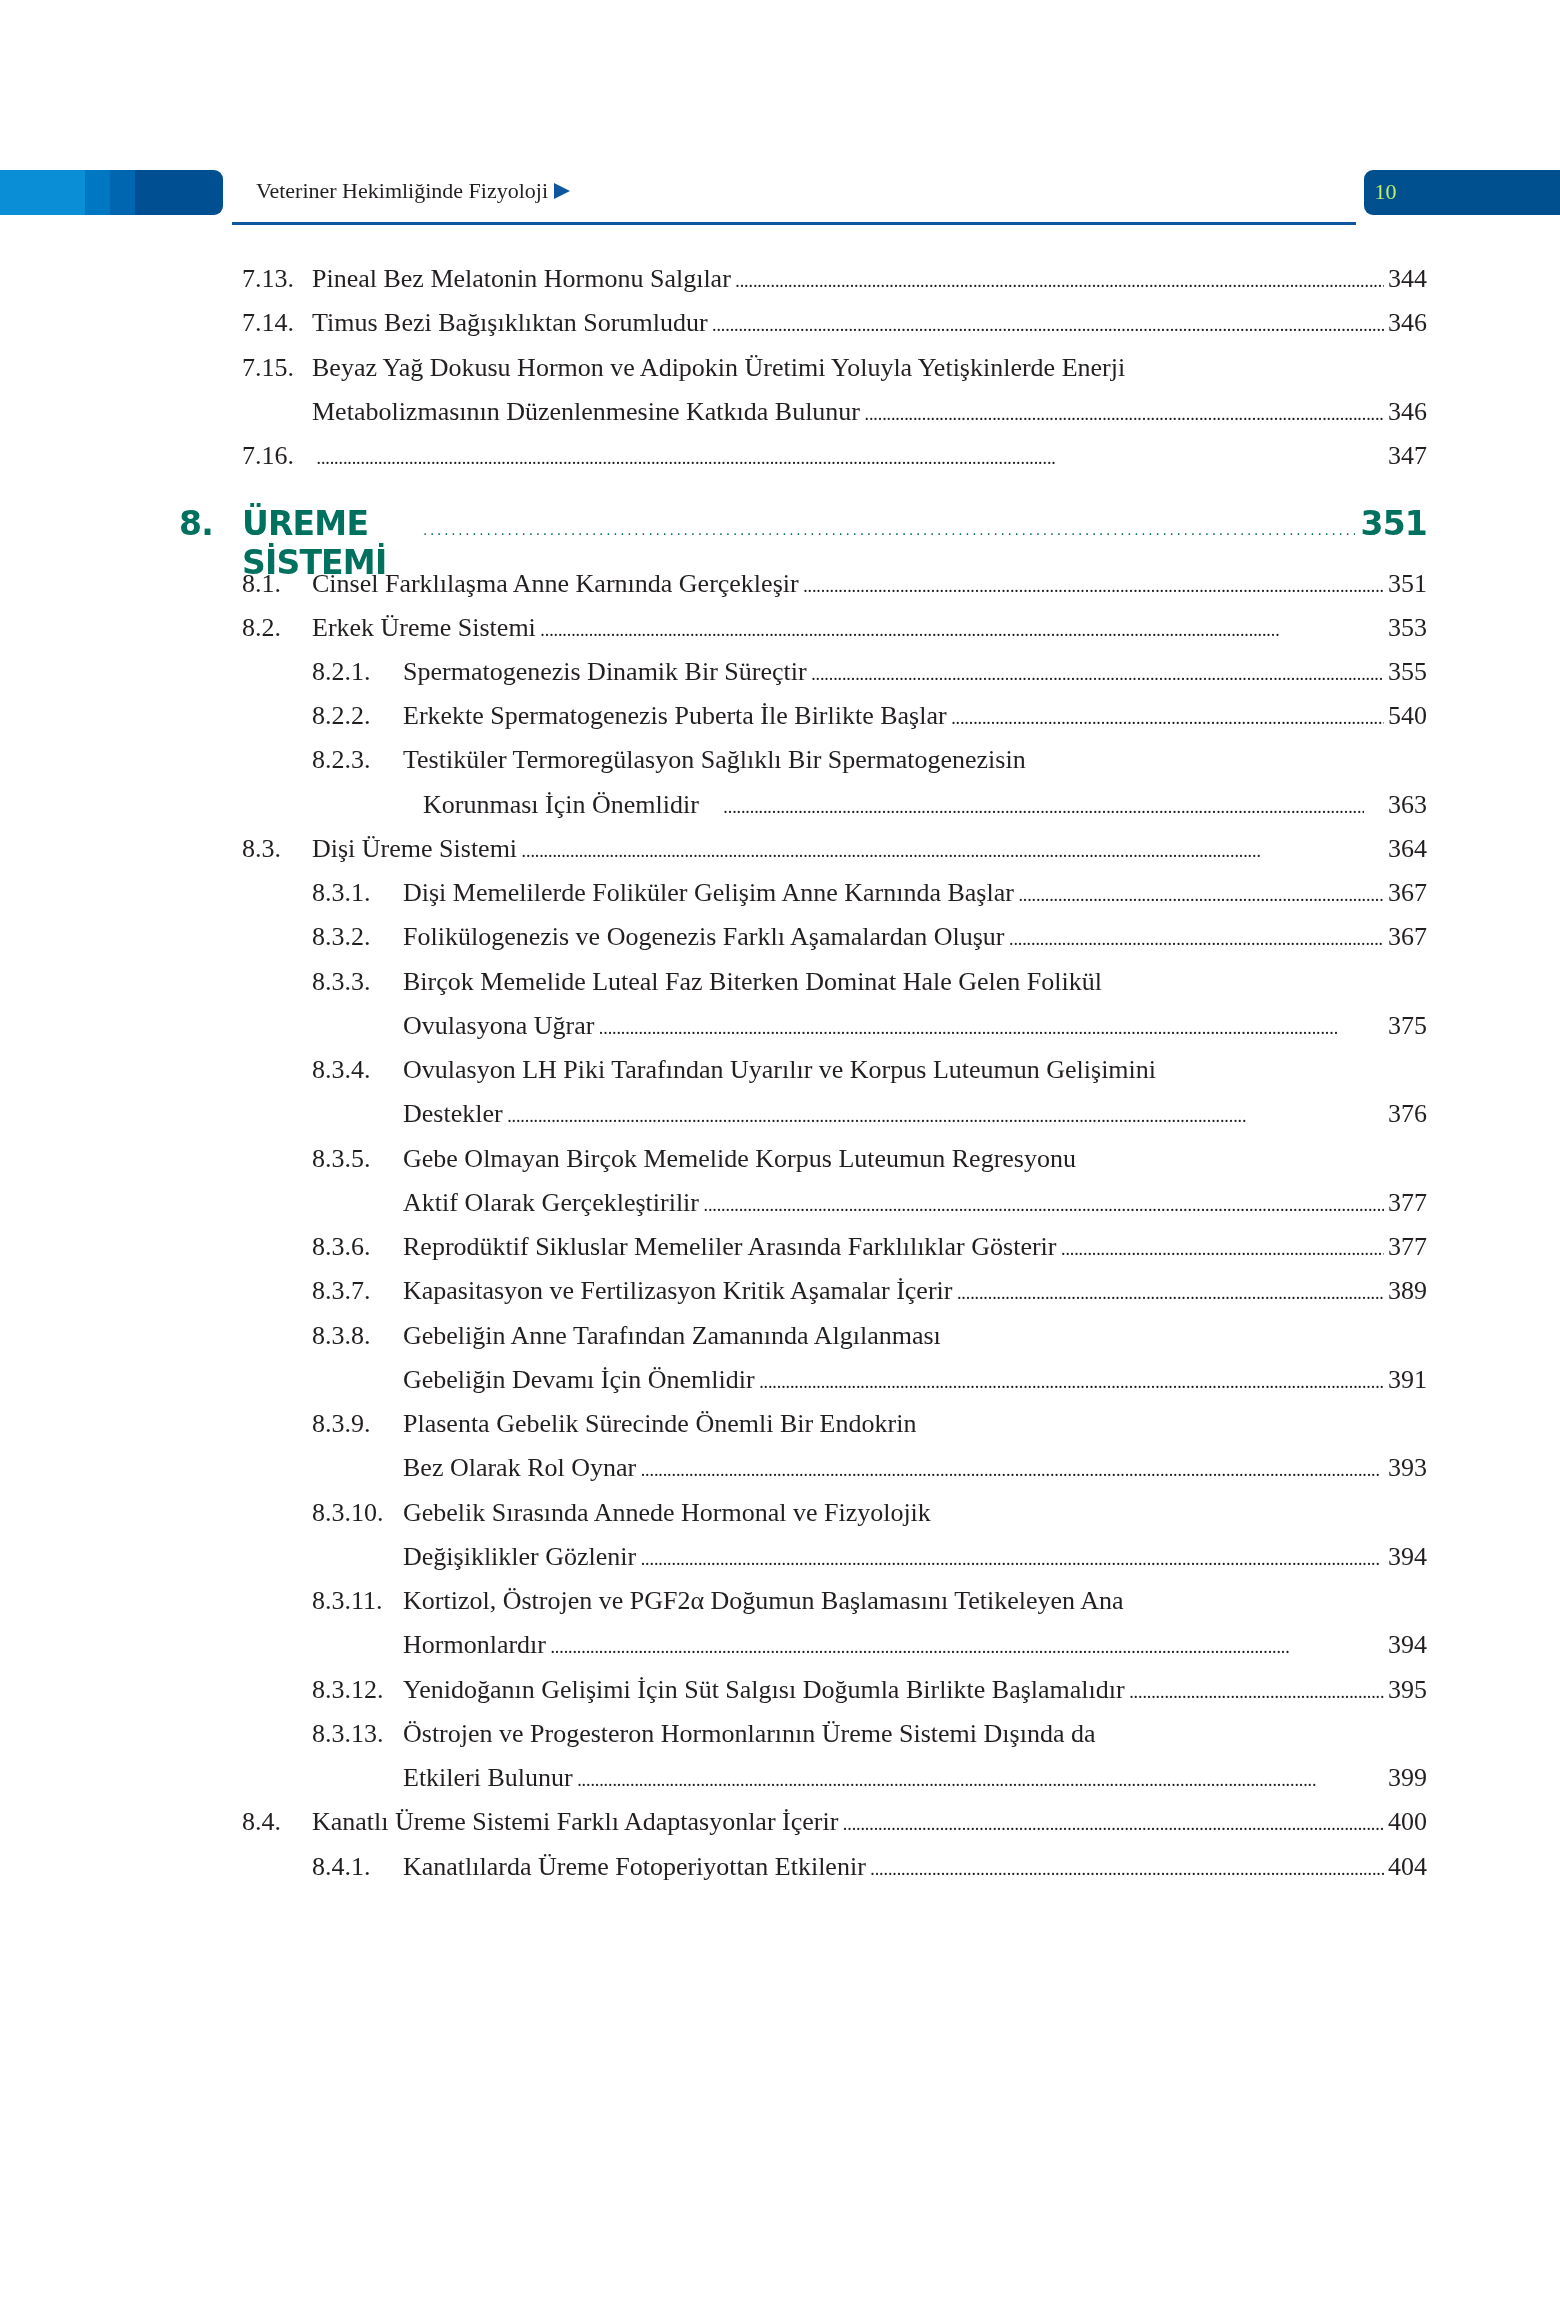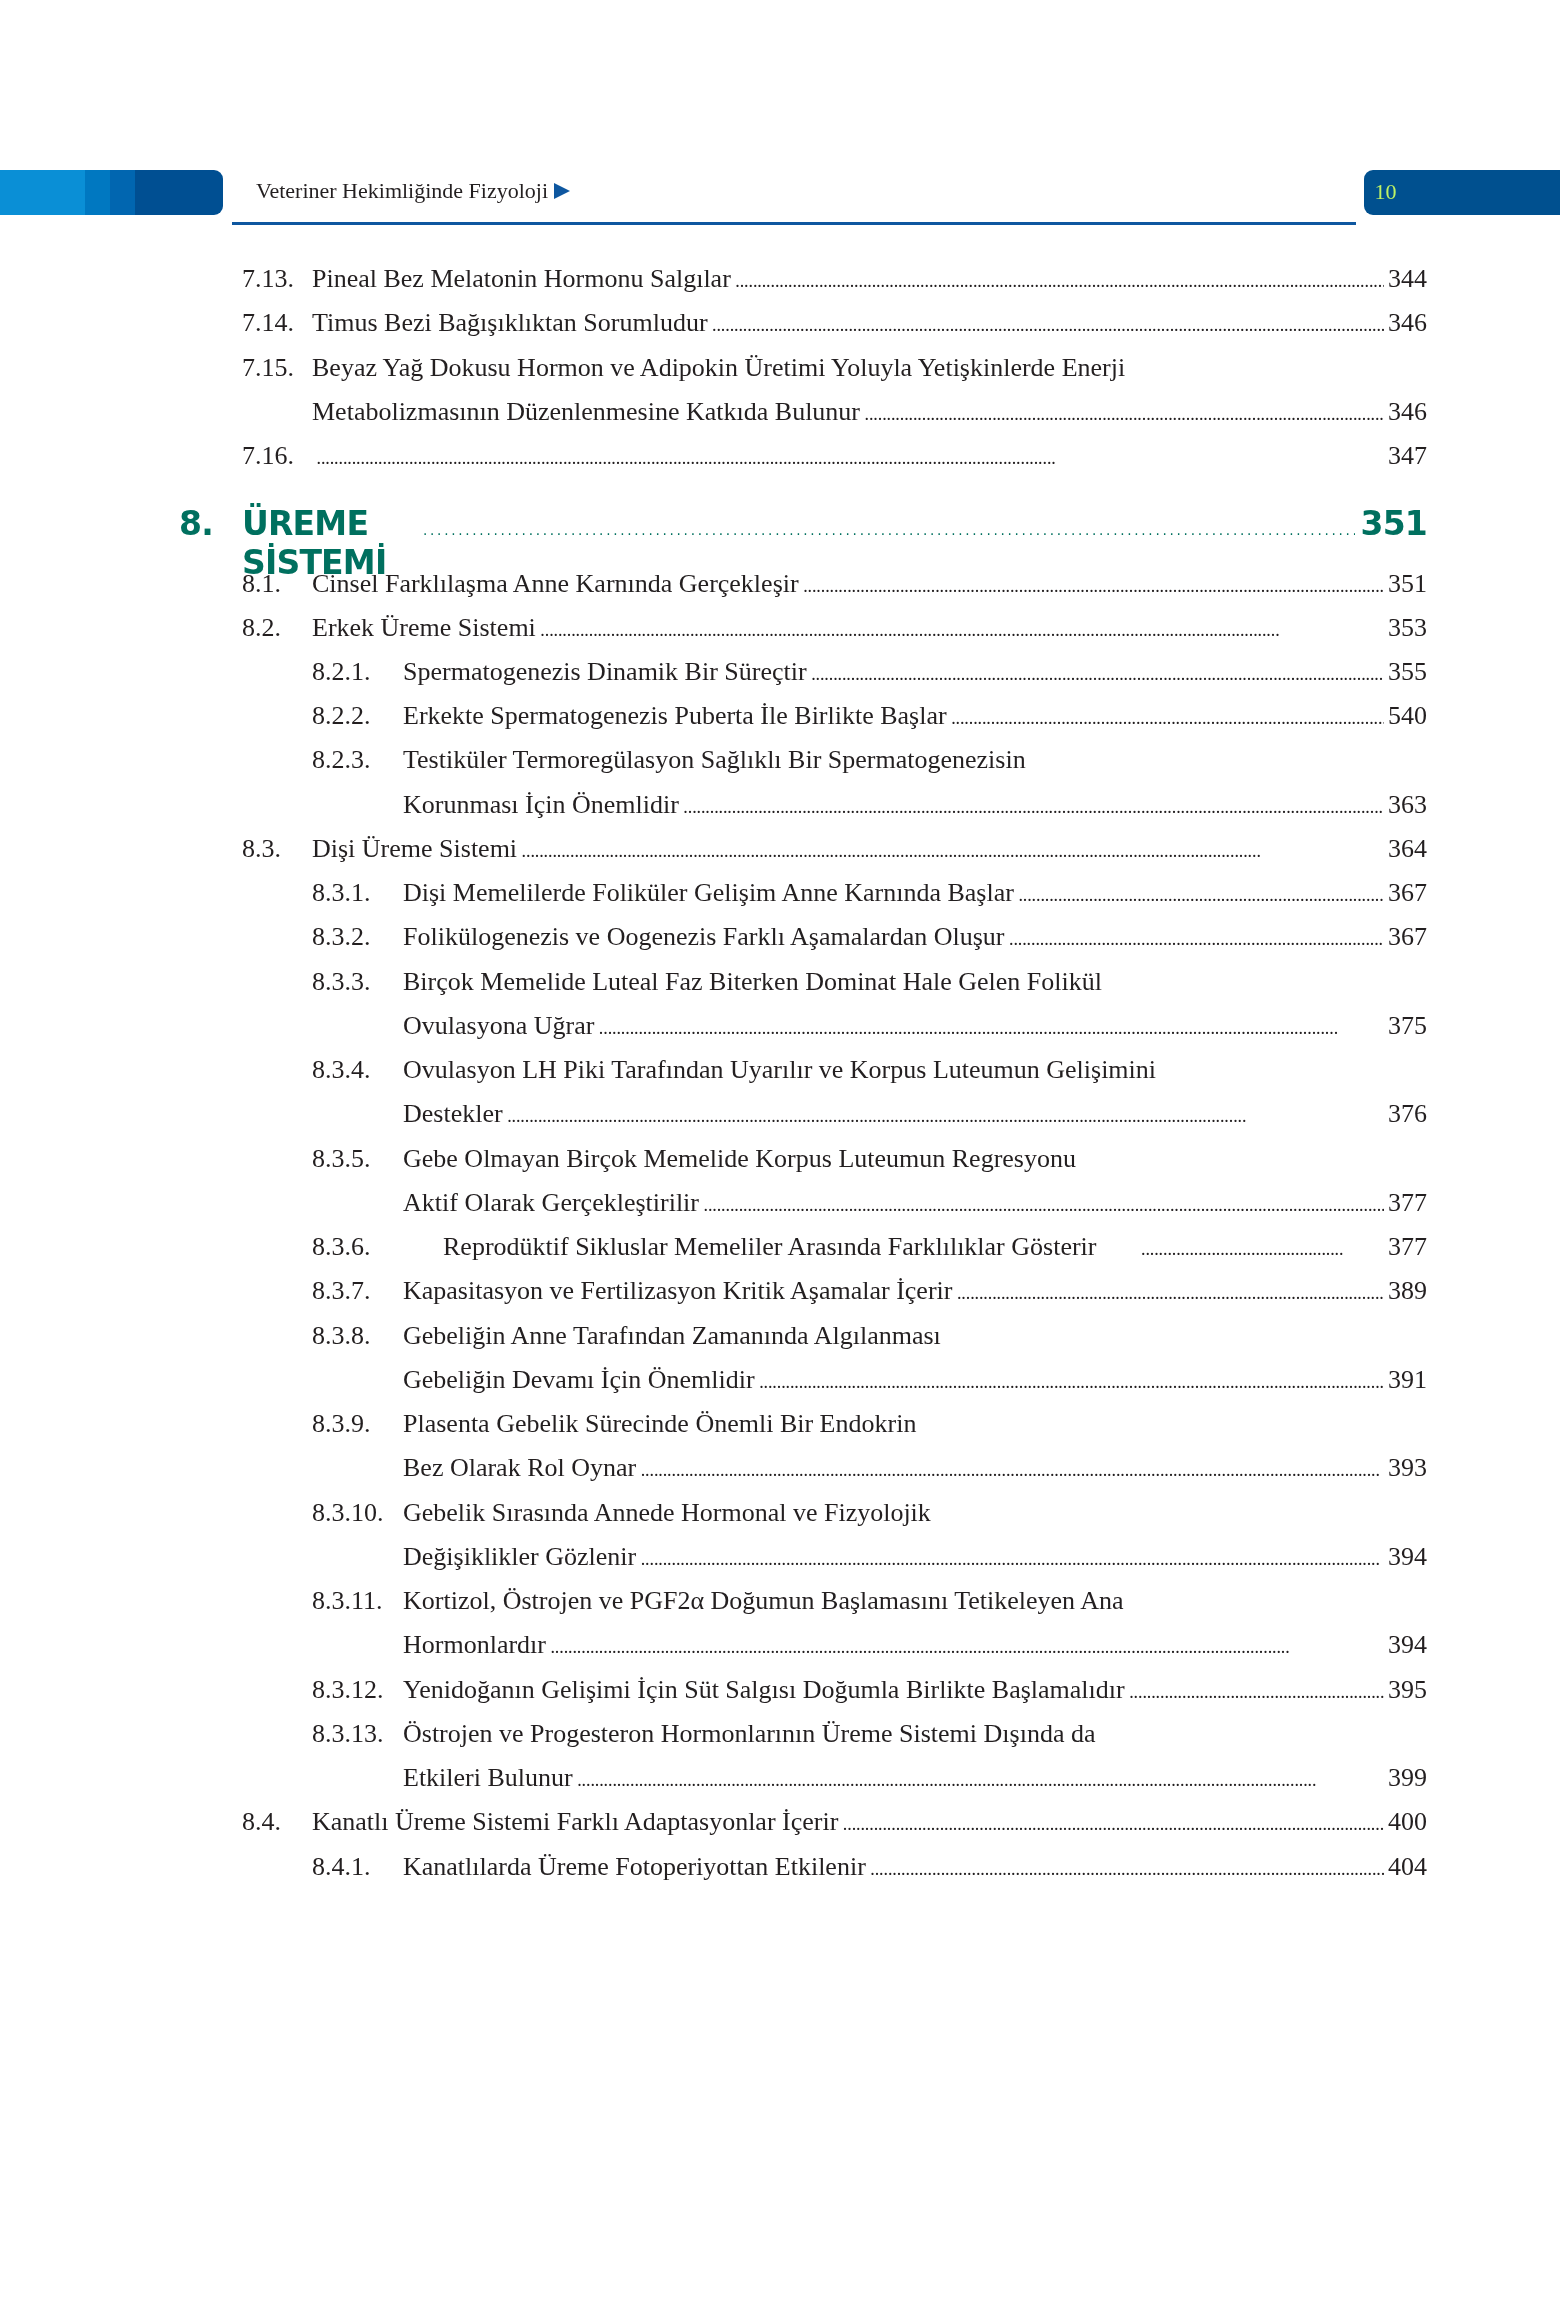--- a/index.html
+++ b/index.html
@@ -123,21 +123,21 @@
     <div class="row lvl3" style="top: 701px;">
       <span class="num">8.2.2.</span>
       <span class="txt">Erkekte Spermatogenezis Puberta İle Birlikte Başlar</span>
       <span class="lead"></span>
       <span class="pg">540</span>
     </div>
     <div class="row lvl3" style="top: 745px;">
       <span class="num">8.2.3.</span>
       <span class="txt">Testiküler Termoregülasyon Sağlıklı Bir Spermatogenezisin</span>
     </div>
-    <div class="row lvl3 cont" style="top: 790px;">
+    <div class="row lvl3 cont" style="top: 790px; gap: 20px;">
       <span class="num">8.2.3.</span>
       <span class="txt">Korunması İçin Önemlidir</span>
       <span class="lead"></span>
       <span class="pg">363</span>
     </div>
     <div class="row lvl2" style="top: 834px;">
       <span class="num">8.3.</span>
       <span class="txt">Dişi Üreme Sistemi</span>
       <span class="lead"></span>
       <span class="pg">364</span>
@@ -177,21 +177,21 @@
     <div class="row lvl3" style="top: 1144px;">
       <span class="num">8.3.5.</span>
       <span class="txt">Gebe Olmayan Birçok Memelide Korpus Luteumun Regresyonu</span>
     </div>
     <div class="row lvl3 cont" style="top: 1188px;">
       <span class="num">8.3.5.</span>
       <span class="txt">Aktif Olarak Gerçekleştirilir</span>
       <span class="lead"></span>
       <span class="pg">377</span>
     </div>
-    <div class="row lvl3" style="top: 1232px; gap: 40px;">
+    <div class="row lvl3" style="top: 1232px;">
       <span class="num">8.3.6.</span>
       <span class="txt">Reprodüktif Sikluslar Memeliler Arasında Farklılıklar Gösterir</span>
       <span class="lead"></span>
       <span class="pg">377</span>
     </div>
     <div class="row lvl3" style="top: 1276px;">
       <span class="num">8.3.7.</span>
       <span class="txt">Kapasitasyon ve Fertilizasyon Kritik Aşamalar İçerir</span>
       <span class="lead"></span>
       <span class="pg">389</span>

